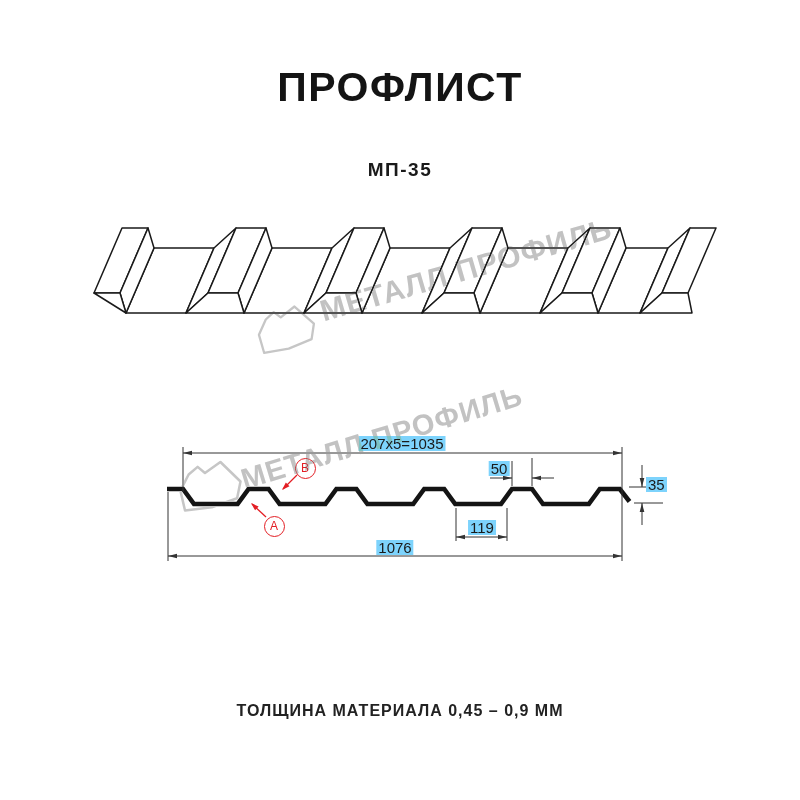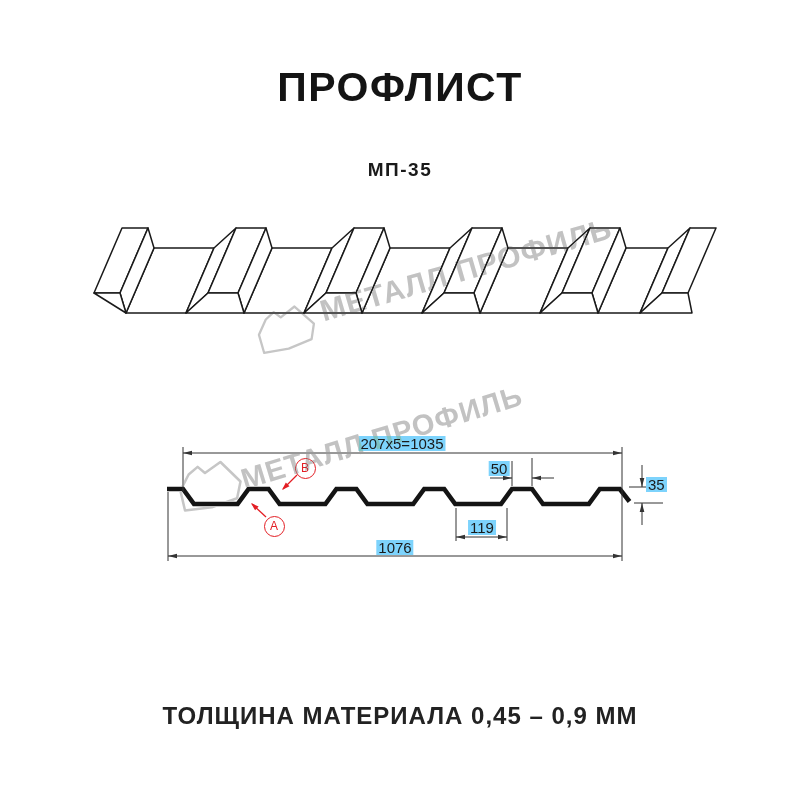--- a/index.html
+++ b/index.html
@@ -10,21 +10,21 @@
   .title{
     position:absolute;left:0;top:64px;width:800px;text-align:center;
     font-size:41px;font-weight:bold;letter-spacing:1.5px;color:#141414;
   }
   .subtitle{
     position:absolute;left:0;top:115px;width:800px;text-align:center;
     font-size:19px;font-weight:600;letter-spacing:1.5px;color:#1a1a1a;margin-top:44px;
   }
   .note{
     position:absolute;left:0;top:702px;width:800px;text-align:center;
-    font-size:24px;font-weight:600;letter-spacing:1px;color:#222;
+    font-size:16px;font-weight:600;letter-spacing:1px;color:#222;
   }
   #art{position:absolute;left:0;top:0;}
   .dim-label{
     position:absolute;font-size:15px;color:#1a1a1a;white-space:nowrap;background:#7dd3fc;
     padding:0 2px;line-height:1;
   }
   .center{transform:translateX(-50%);}
   .right-edge{transform:translateX(-103%);}
   .marker{
     position:absolute;width:19px;height:19px;border:1.7px solid #e31e24;border-radius:50%;

